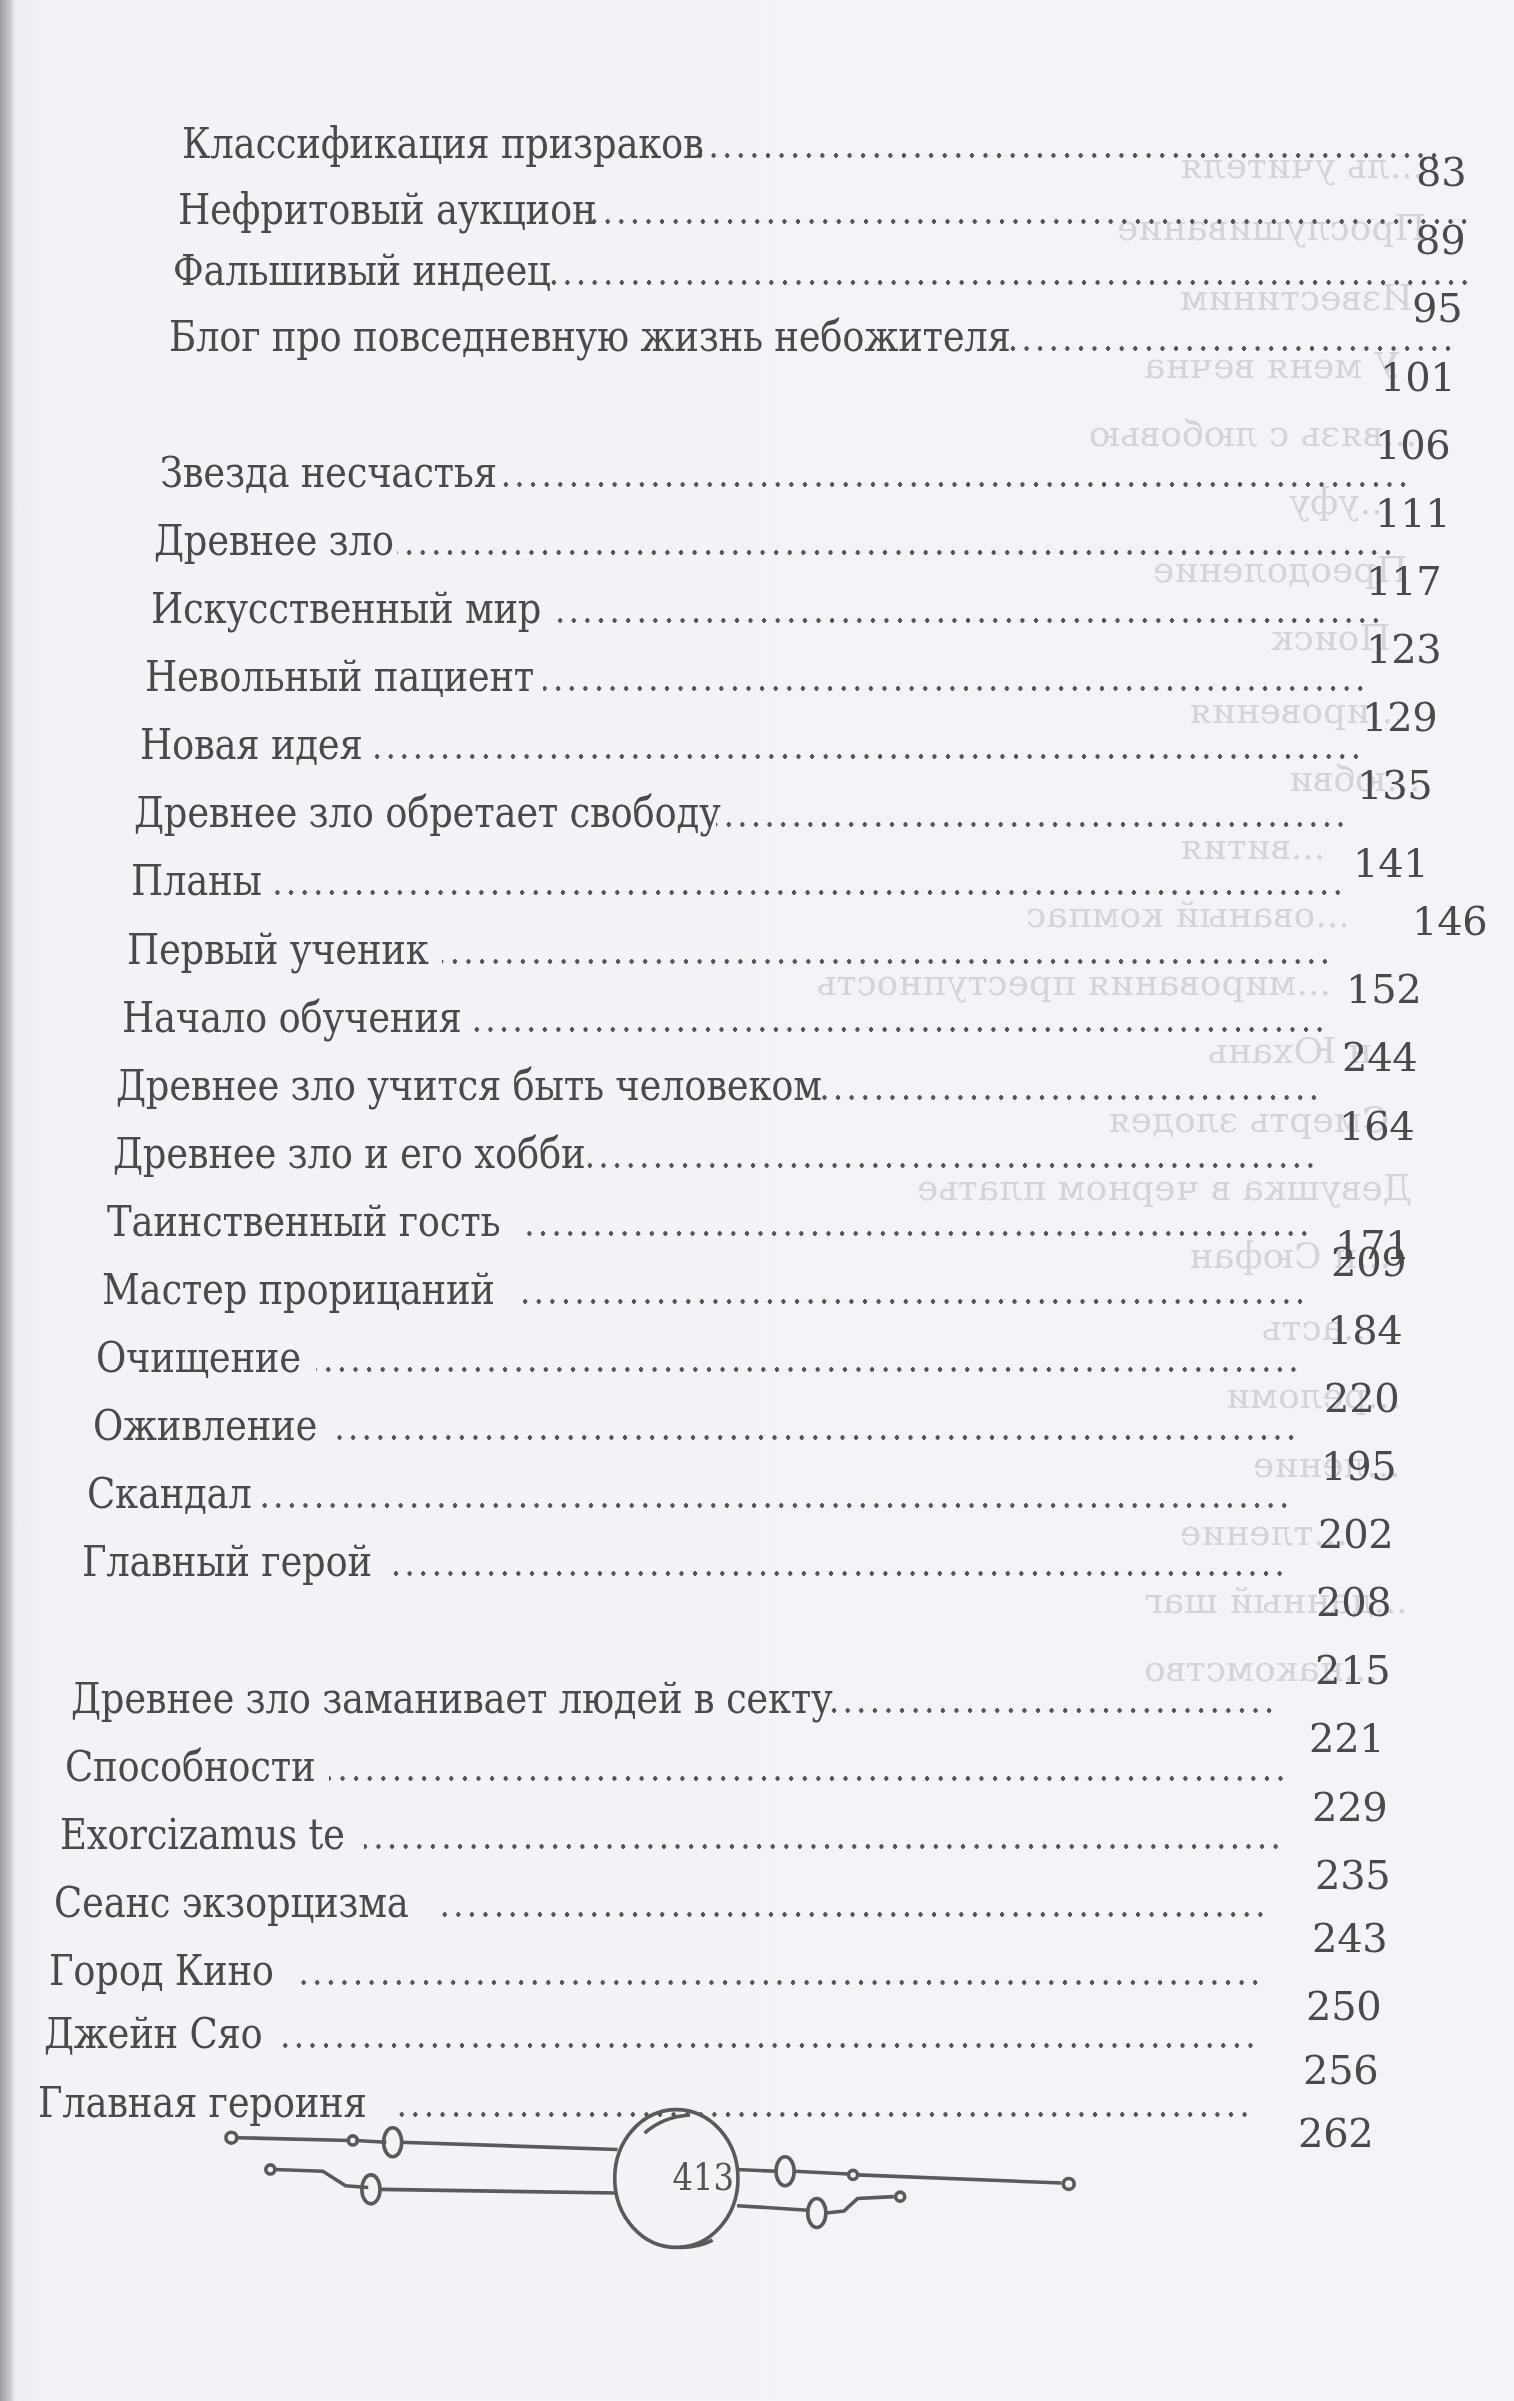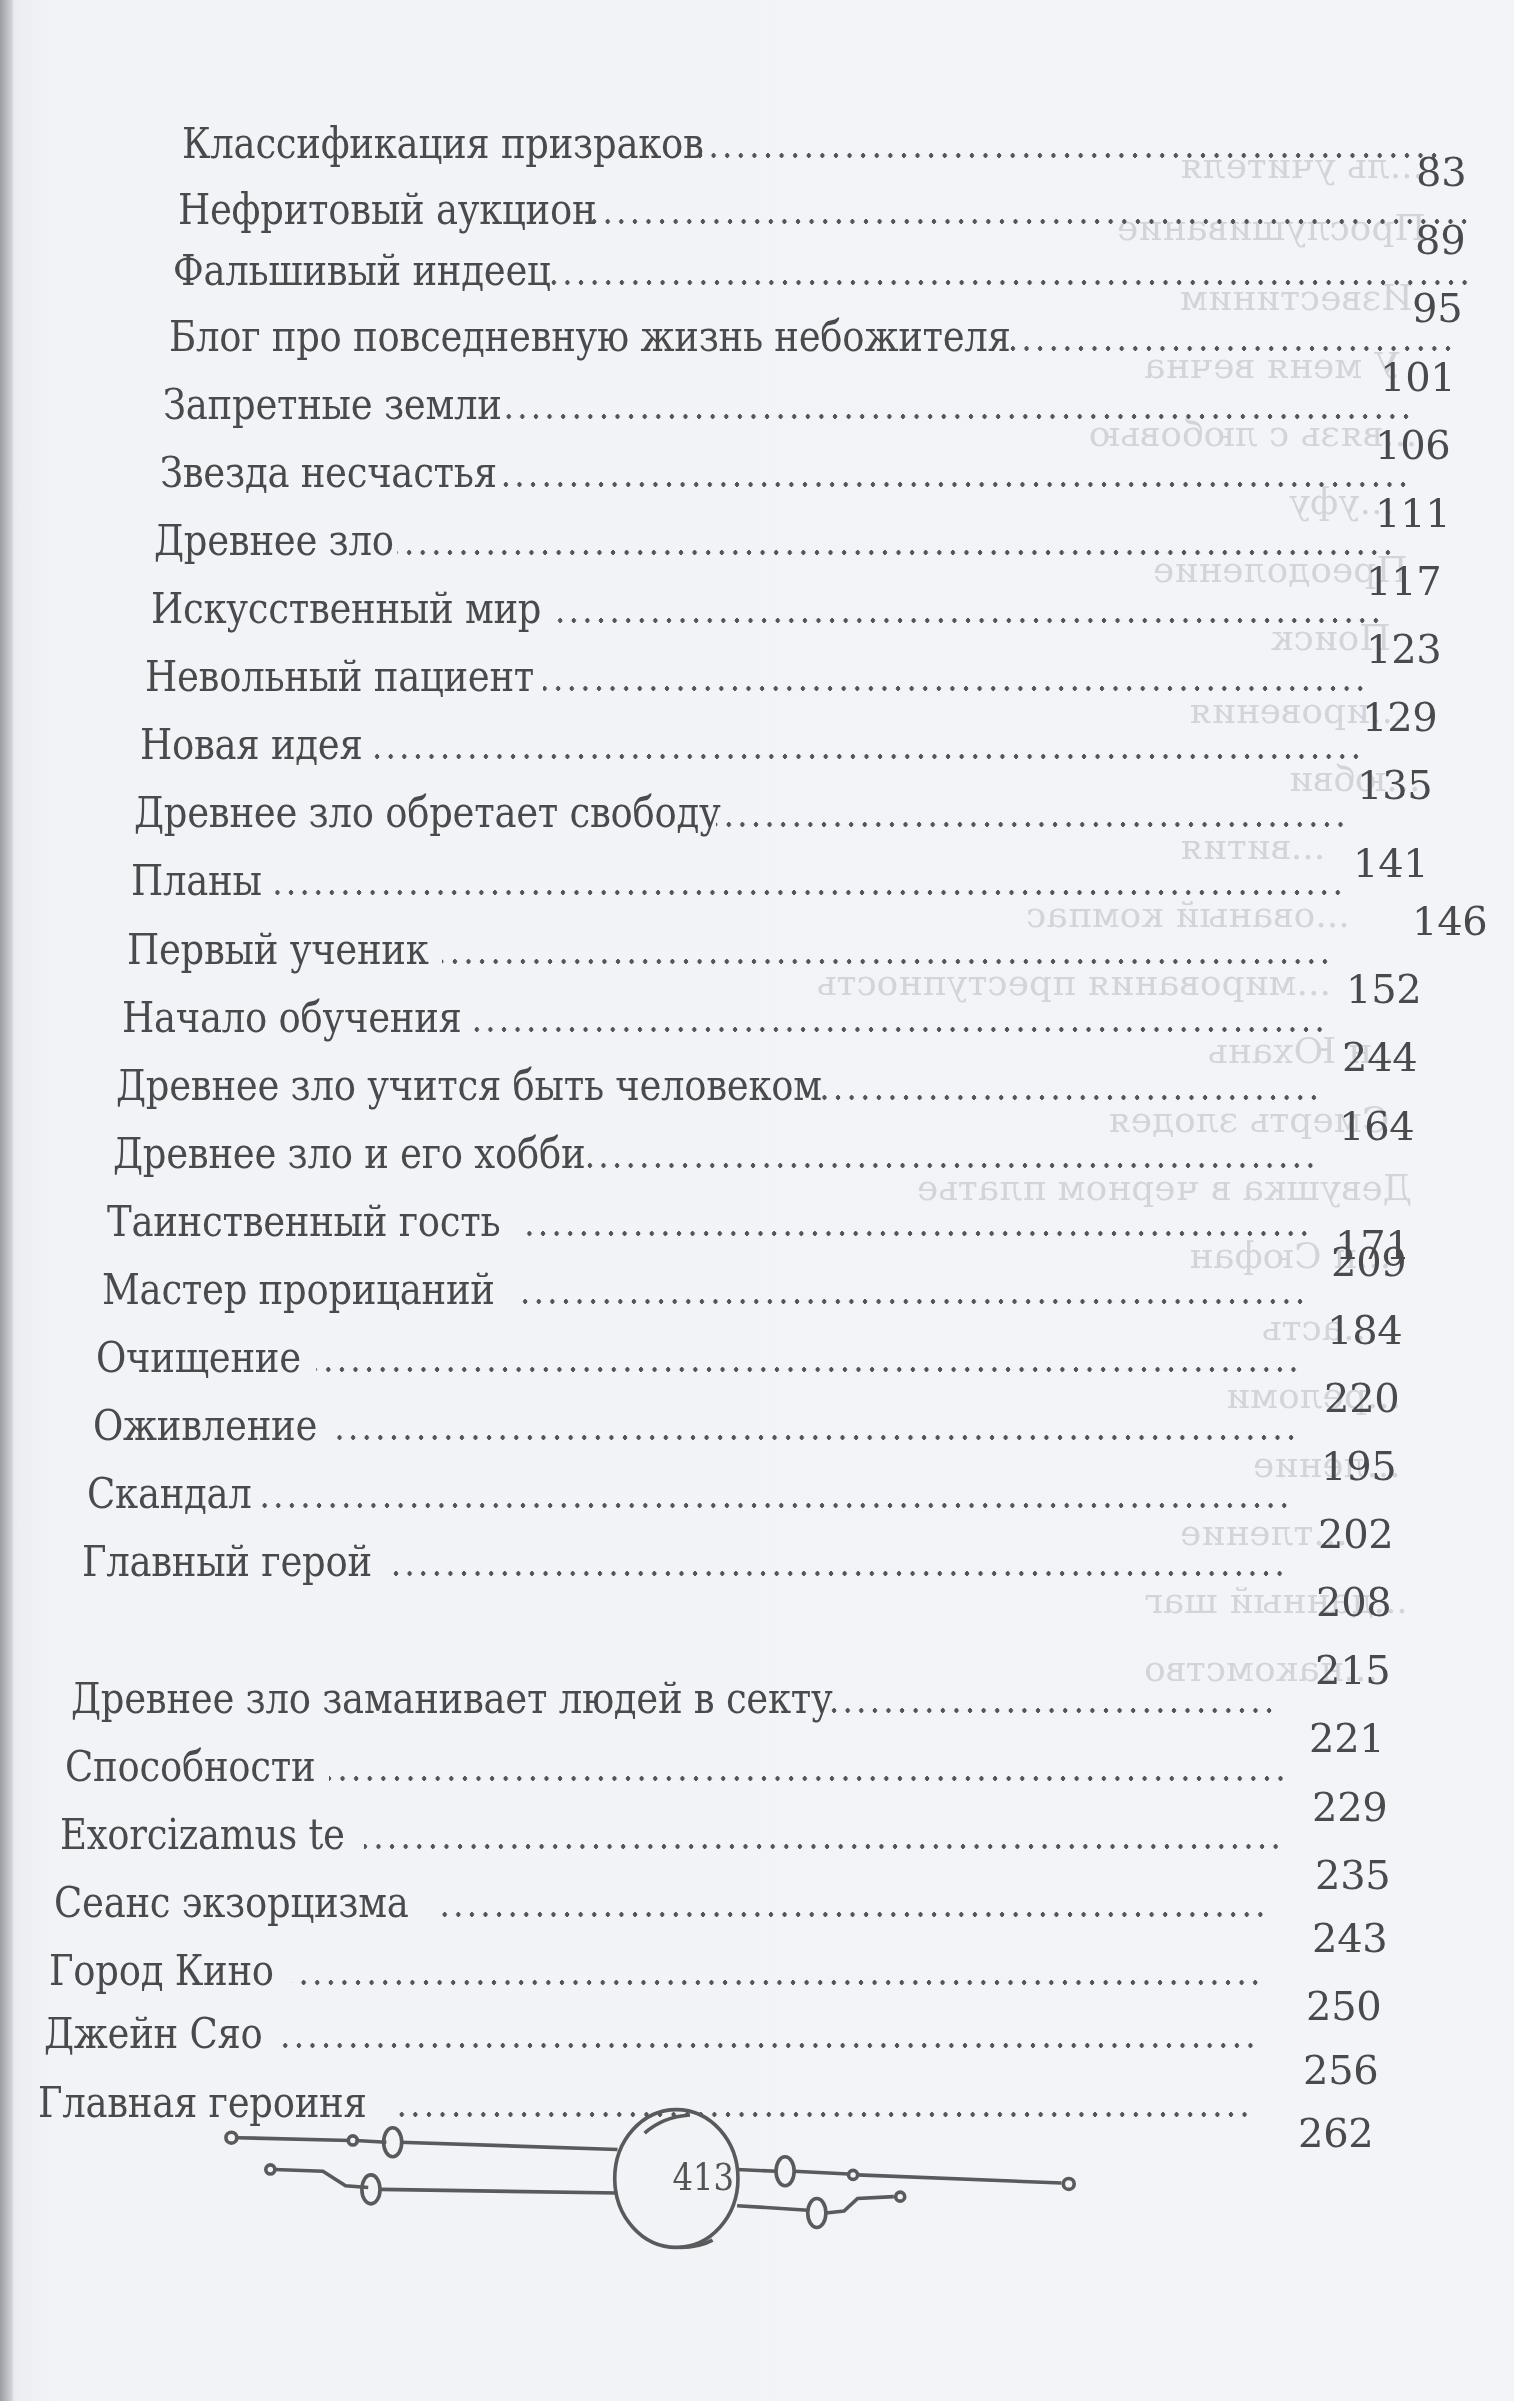--- a/index.html
+++ b/index.html
@@ -152,24 +152,20 @@
     </div>
 
     <div class="toc-row" style="left:169px; top:309px; width:1289px;">
       <span class="toc-title">Блог про повседневную жизнь небожителя</span>
       <span class="toc-leader" style="margin-left:-145px;"></span>
     </div>
     <div class="toc-row" style="left:1412px; top:281px; width:64px;">
       <span class="toc-page">95</span>
     </div>
 
-    <div class="toc-row" style="left:163px; top:377px; width:1253px;">
-      <span class="toc-title">Запретные земли</span>
-      <span class="toc-leader" style="margin-left:-54px;"></span>
-    </div>
     <div class="toc-row" style="left:1380px; top:350px; width:91px;">
       <span class="toc-page">101</span>
     </div>
 
     <div class="toc-row" style="left:160px; top:445px; width:1253px;">
       <span class="toc-title">Звезда несчастья</span>
       <span class="toc-leader" style="margin-left:-54px;"></span>
     </div>
     <div class="toc-row" style="left:1375px; top:418px; width:100px;">
       <span class="toc-page">106</span>

